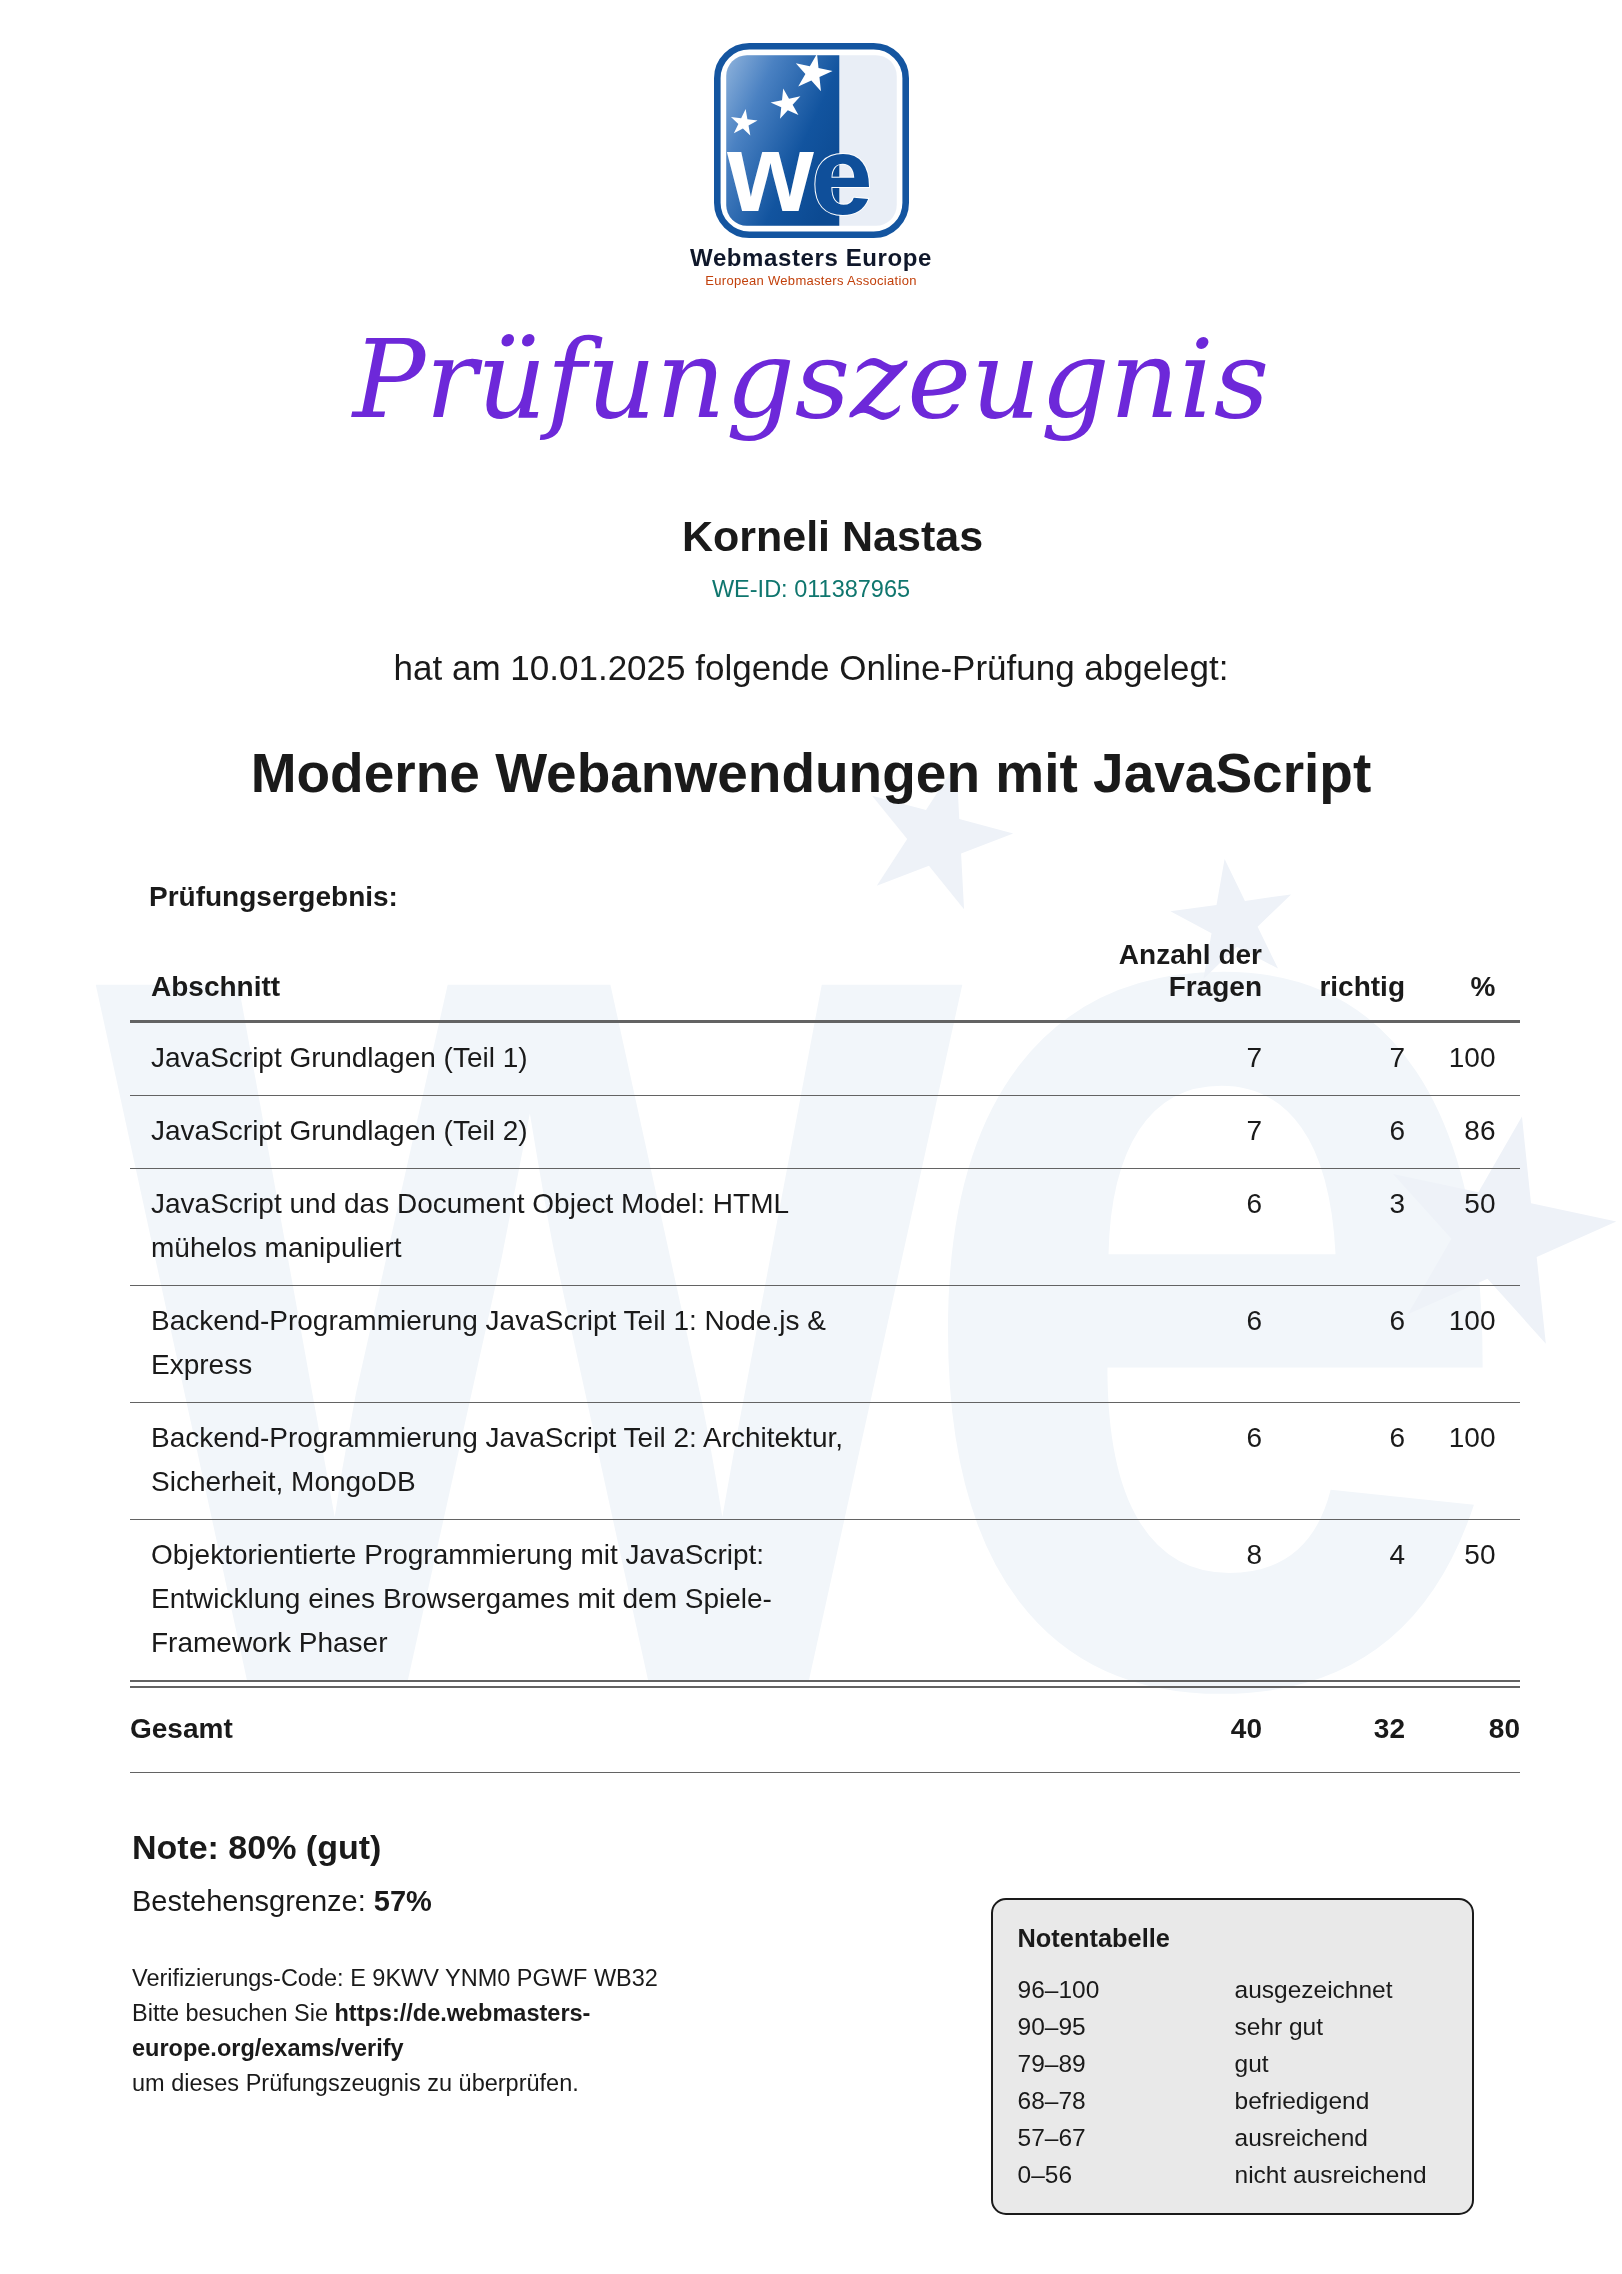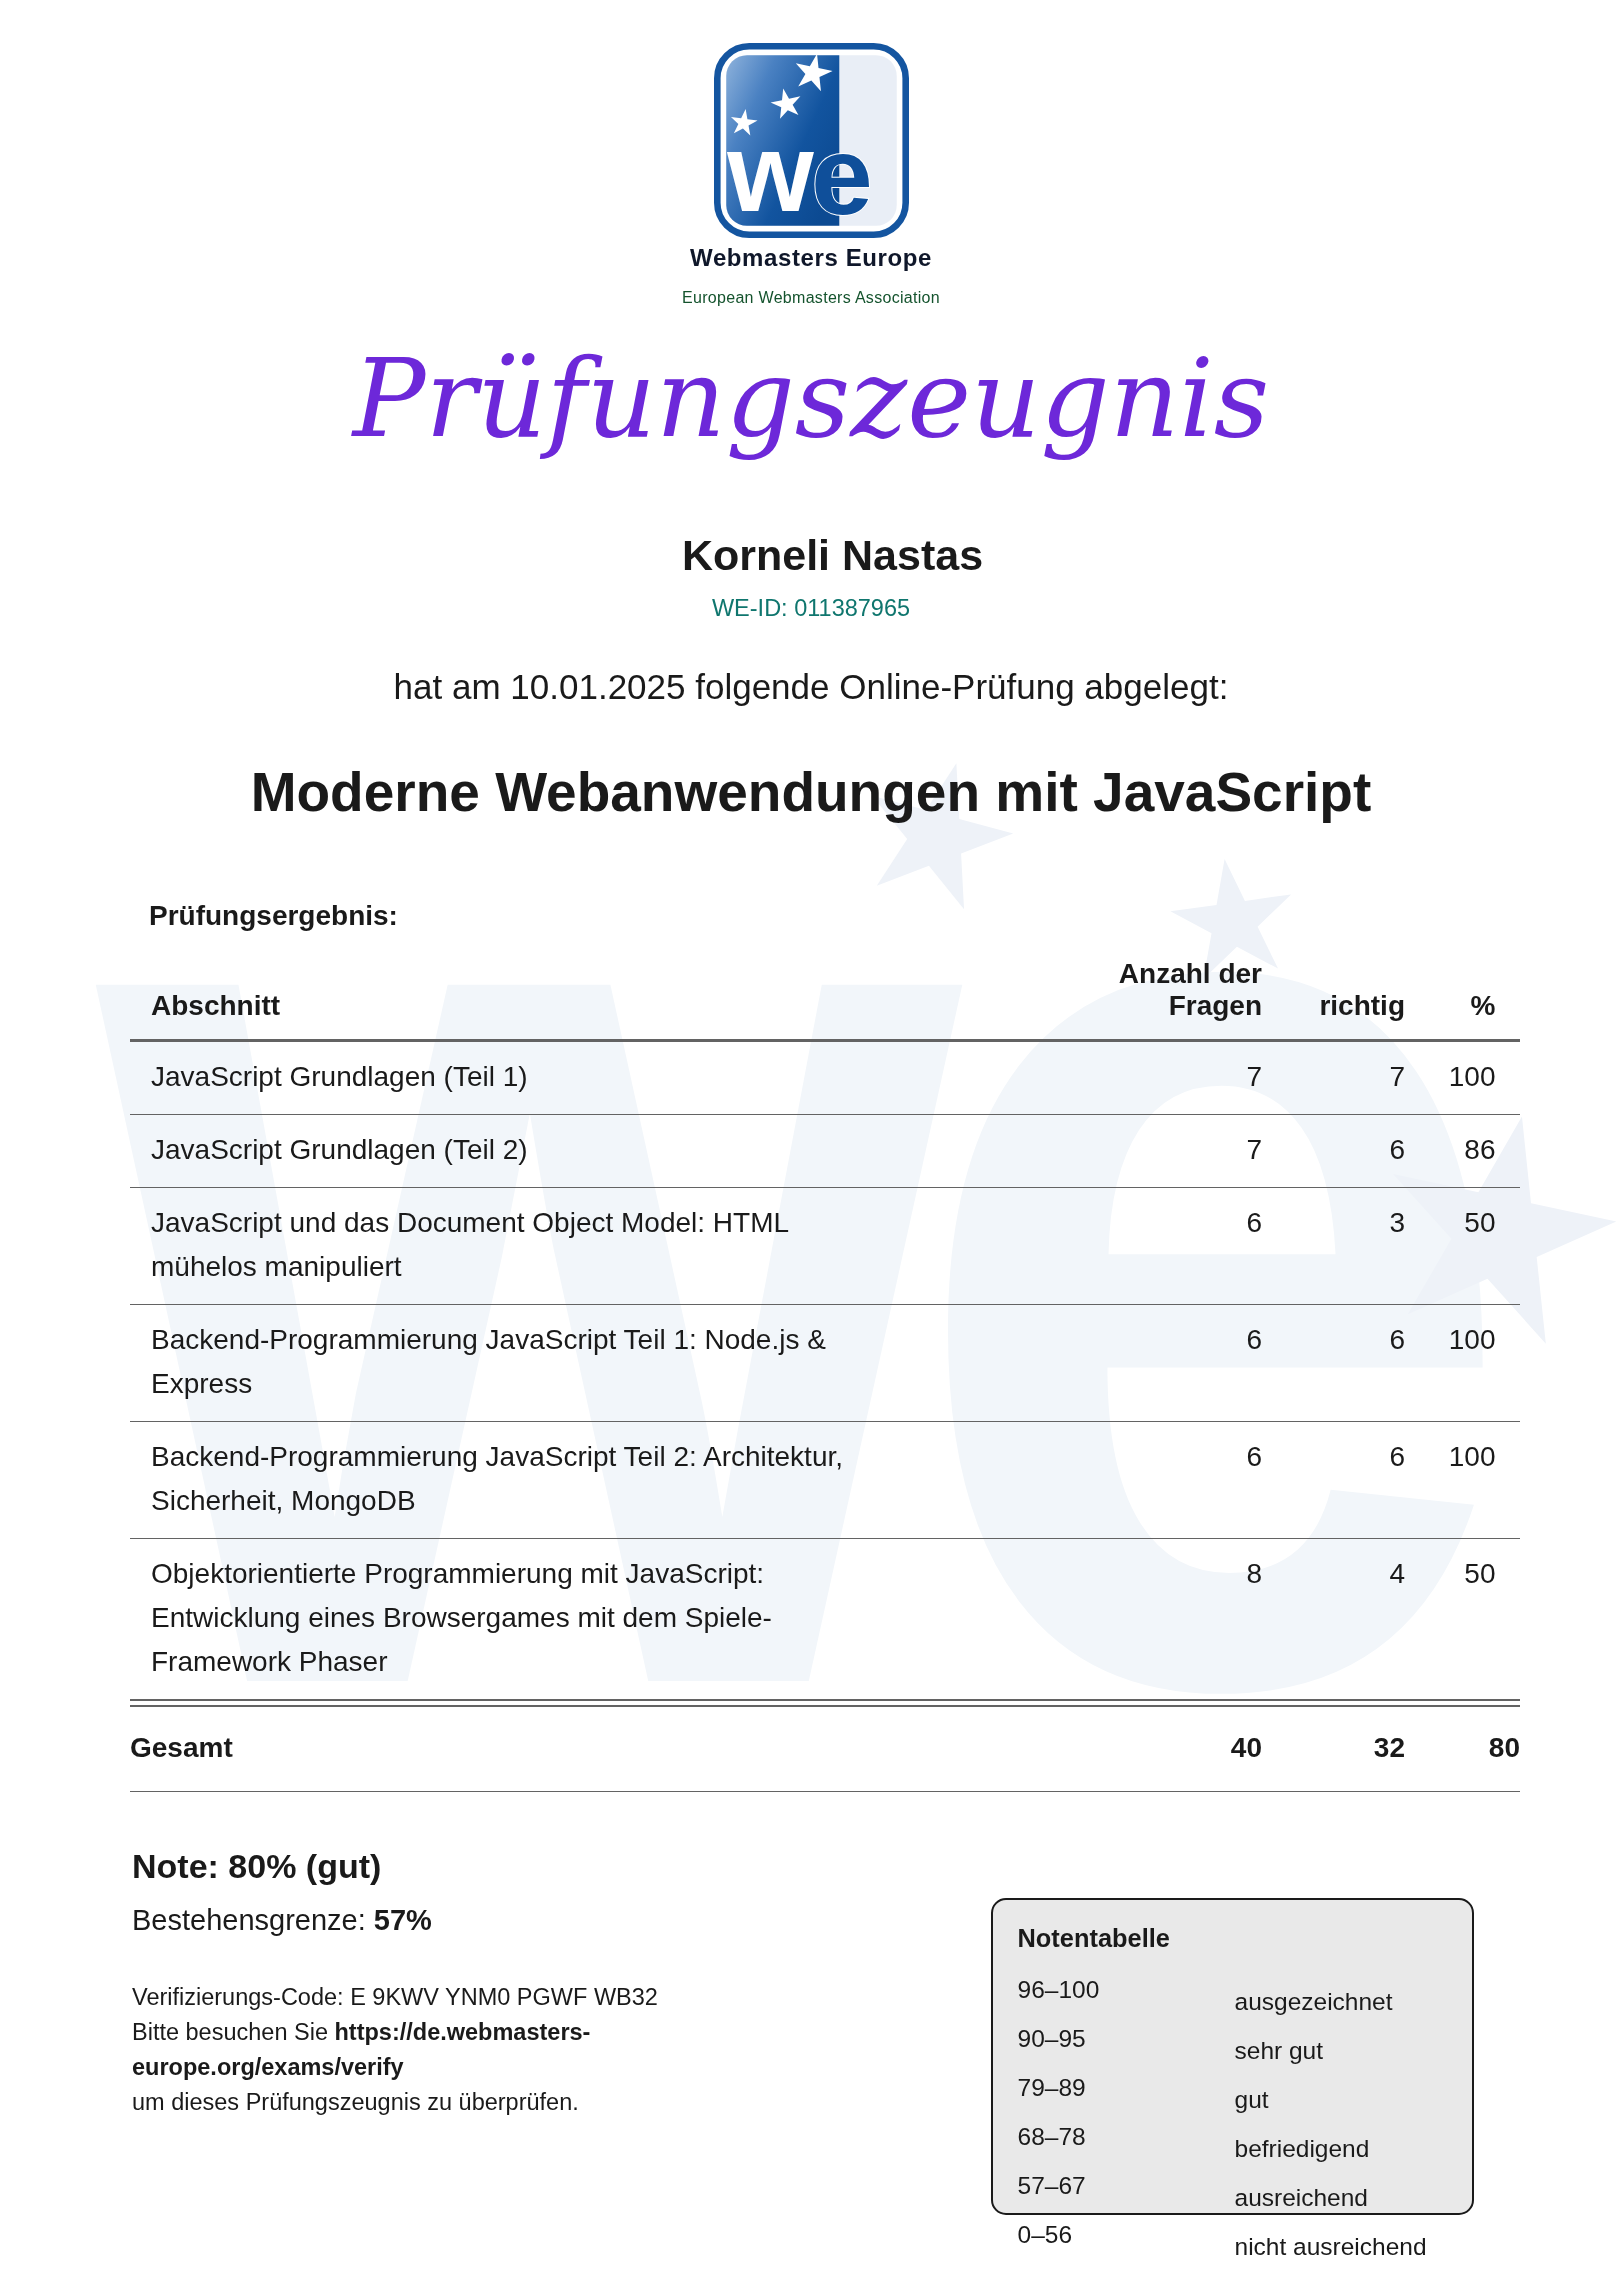--- a/index.html
+++ b/index.html
@@ -22,21 +22,21 @@
   }
   .wm-star{position:absolute;}
   
   .content{position:relative;z-index:1;}
   .logo-block{padding-top:43px;text-align:center;}
   .logo-svg{display:block;margin:0 auto;}
   .org-name{
     margin-top:5.6px;color:#0f172a;font-weight:bold;
     font-size:24px;letter-spacing:0.6px;
   }
-  .org-subtitle{margin-top:17px;color:#14532d;font-size:16px;letter-spacing:0.3px;}
+  .org-subtitle{margin-top:1px;color:#c2410c;font-size:13px;letter-spacing:0.3px;}
   .script-title{
     margin-top:21px;text-align:center;
     font-family:"DejaVu Serif", serif;font-style:italic;font-weight:400;
     font-size:108px;line-height:141px;color:#6d28d9;
   }
   .candidate-name{margin-top:60px;text-align:center;font-size:43px;font-weight:bold;line-height:52px;margin-left:43px;}
   .candidate-id{margin-top:13px;text-align:center;font-size:23.5px;line-height:29px;color:#0f766e;}
   .statement{margin-top:41px;text-align:center;font-size:35px;line-height:46px;}
   .exam-title{margin-top:49px;text-align:center;font-size:55px;font-weight:bold;line-height:66px;}
   .results-heading{margin:72px 0 0 149px;font-size:28px;font-weight:bold;line-height:37px;}
@@ -71,21 +71,21 @@
   
   .grade-box{
     position:absolute;left:991px;top:1898px;width:483px;height:317px;
     box-sizing:border-box;background:#e9e9e9;
     border:2.8px solid #1a1a1a;border-radius:15px;
     padding:22.6px 24.5px;
   }
   .grade-title{font-size:25.4px;font-weight:bold;line-height:31px;margin-bottom:17px;}
   .grade-row{display:flex;font-size:24.5px;line-height:37px;}
   .grade-range{width:217px;}
-  .grade-label{flex:1;margin-top:12px;}
+  .grade-label{flex:1;}
 </style>
 </head>
 <body>
 
 <div class="watermark-layer">
   <div class="wm-we">we</div>
   <svg class="wm-star" style="left:852px;top:753px;" width="169" height="169" viewBox="-1.1 -1.1 2.2 2.2">
     <path d="M0,-1 L0.224,-0.309 0.951,-0.309 0.363,0.118 0.588,0.809 0,0.382 -0.588,0.809 -0.363,0.118 -0.951,-0.309 -0.224,-0.309 Z" fill="#eef2f8" transform="rotate(15)"></path>
   </svg>
   <svg class="wm-star" style="left:1163px;top:852px;" width="141" height="141" viewBox="-1.1 -1.1 2.2 2.2">

